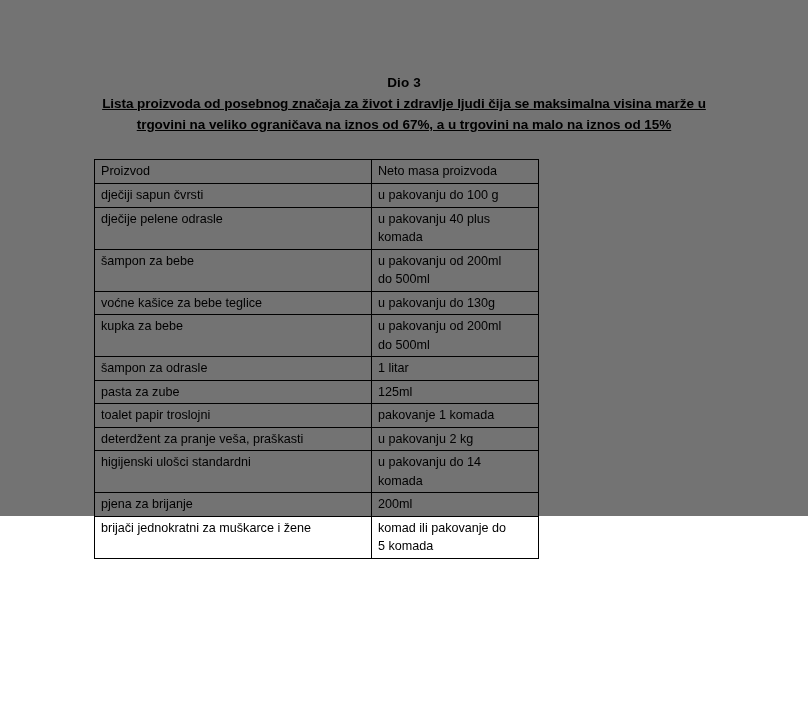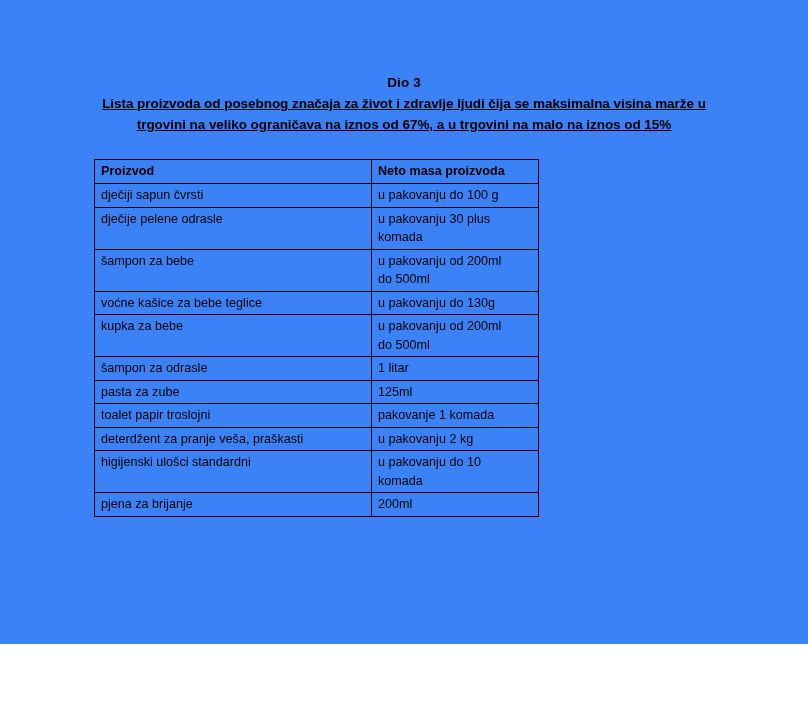--- a/index.html
+++ b/index.html
@@ -11,23 +11,23 @@
     width: 808px;
     height: 724px;
     font-family: "Liberation Sans", sans-serif;
     color: #000000;
     position: relative;
     overflow: hidden;
   }
 
   .page {
     width: 808px;
-    height: 644px;
+    height: 516px;
     position: relative;
-    background: #3b82f6;
+    background: #737373;
   }
 
   
   .heading {
     position: absolute;
     left: 84px;
     top: 72px;
     width: 640px;
     text-align: center;
   }
@@ -63,21 +63,21 @@
   .doc-table td {
     border: 1px solid #000000;
     padding: 2px 4px 2px 6px;
     vertical-align: top;
     line-height: 18.5px;
     text-align: left;
     font-weight: normal;
     word-wrap: break-word;
   }
   .doc-table th {
-    font-weight: bold;
+    font-weight: normal;
     height: 19px;
     margin-left: 40px;
   }
   .doc-table td {
     height: 17px;
   }
   .doc-table tr.two-line td {
     height: 37px;
   }
   .cell-line {
@@ -111,21 +111,21 @@
       <tr>
         <td>dječiji sapun čvrsti</td>
         <td>
           <span class="cell-line">u pakovanju do 100 g</span>
         </td>
       </tr>
 
       <tr class="two-line">
         <td>dječije pelene odrasle</td>
         <td>
-          <span class="cell-line">u pakovanju 30 plus</span>
+          <span class="cell-line">u pakovanju 40 plus</span>
           <span class="cell-line">komada</span>
         </td>
       </tr>
 
       <tr class="two-line">
         <td>šampon za bebe</td>
         <td>
           <span class="cell-line">u pakovanju od 200ml</span>
           <span class="cell-line">do 500ml</span>
         </td>
@@ -172,30 +172,37 @@
         <td>deterdžent za pranje veša, praškasti</td>
         <td>
           <span class="cell-line">u pakovanju 2 kg</span>
         </td>
       </tr>
 
 
       <tr class="two-line">
         <td>higijenski ulošci standardni</td>
         <td>
-          <span class="cell-line">u pakovanju do 10</span>
+          <span class="cell-line">u pakovanju do 14</span>
           <span class="cell-line">komada</span>
         </td>
       </tr>
 
       <tr>
         <td>pjena za brijanje</td>
         <td>
           <span class="cell-line">200ml</span>
         </td>
       </tr>
 
+      <tr class="two-line">
+        <td>brijači jednokratni za muškarce i žene</td>
+        <td>
+          <span class="cell-line">komad ili pakovanje do</span>
+          <span class="cell-line">5 komada</span>
+        </td>
+      </tr>
 
 
     </tbody>
   </table>
 
 </div>
 
 </body></html>

